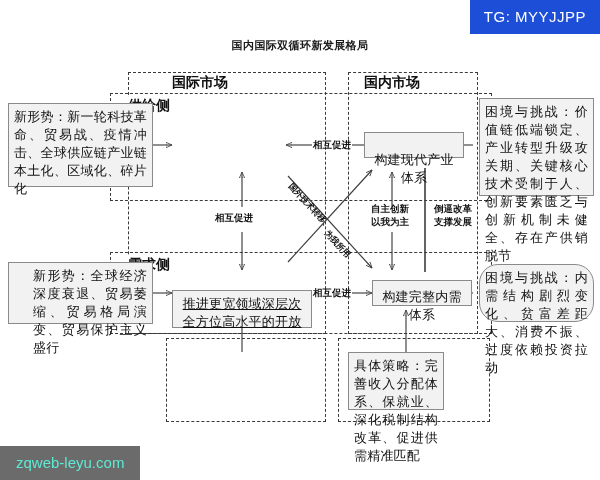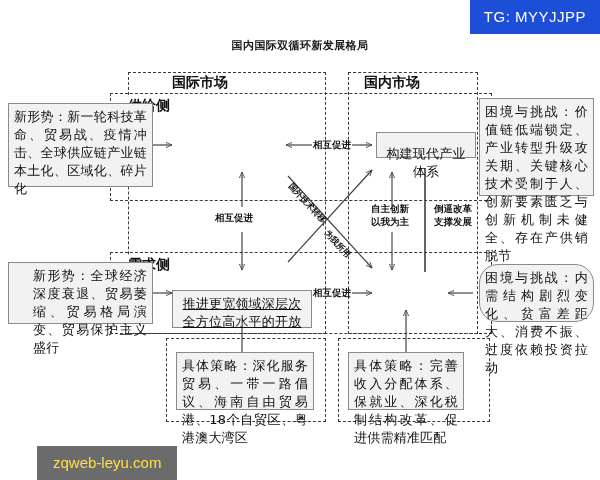--- a/index.html
+++ b/index.html
@@ -15,25 +15,24 @@
   .tg-badge{
     position:absolute;right:0;top:0;
     background:#1d4ed8;color:#ffffff;
     font-size:15px;line-height:1;
     padding:9px 14px 10px 14px;
     letter-spacing:.5px;
     font-family:"Liberation Sans",sans-serif;
   }
   .watermark{
     position:absolute;left:0;bottom:0;
-    background:#6b6b6b;color:#fde047;
+    background:#6b6b6b;color:#5eead4;
     font-size:15px;line-height:1;
     padding:9px 16px 10px 16px;
     font-family:"Liberation Sans",sans-serif;
-    margin-left:37px;
   }
 
   .title{
     position:absolute;
     left:0;right:0;top:38px;
     text-align:center;
     font-size:11px;
     font-weight:bold;
     color:#1a1a1a;
     letter-spacing:.4px;
@@ -151,30 +150,30 @@
     <line x1="406" y1="352" x2="406" y2="310" marker-end="url(#arr)"></line>
   </svg>
 
   <div class="box" style="left:8px;top:103px;width:145px;height:84px;">新形势：新一轮科技革命、贸易战、疫情冲击、全球供应链产业链本土化、区域化、碎片化</div>
 
   <div class="box" style="left:8px;top:262px;width:145px;height:62px;padding-left:24px;">新形势：全球经济深度衰退、贸易萎缩、贸易格局演变、贸易保护主义盛行</div>
 
 
   <div class="box center" style="left:172px;top:290px;width:140px;height:38px;text-decoration:underline;">推进更宽领域深层次全方位高水平的开放</div>
 
-  <div class="box center" style="left:376px;top:132px;width:100px;height:26px;padding-top:12px;">构建现代产业体系</div>
+  <div class="box center" style="left:364px;top:132px;width:100px;height:26px;padding-top:18px;">构建现代产业体系</div>
 
+  <div class="box center" style="left:372px;top:280px;width:100px;height:26px;padding-top:7px;">构建完整内需体系</div>
 
   <div class="box" style="left:479px;top:98px;width:115px;height:98px;">困境与挑战：价值链低端锁定、产业转型升级攻关期、关键核心技术受制于人、创新要素匮乏与创新机制未健全、存在产供销脱节</div>
 
   <div class="box" style="left:479px;top:264px;width:115px;height:58px;border-radius:19px;">困境与挑战：内需结构剧烈变化、贫富差距大、消费不振、过度依赖投资拉动</div>
 
-  <div class="box" style="left:176px;top:352px;width:138px;height:58px;">具体策略：深化服务贸易、一带一路倡议、海南自由贸易港、18个自贸区、粤港澳大湾区</div>
 
-  <div class="box" style="left:348px;top:352px;width:116px;height:58px;">具体策略：完善收入分配体系、保就业、深化税制结构改革、促进供需精准匹配</div>
+  <div class="box" style="left:348px;top:352px;width:96px;height:58px;">具体策略：完善收入分配体系、保就业、深化税制结构改革、促进供需精准匹配</div>
 
   <div class="plain-label" style="left:313px;top:139px;">相互促进</div>
 
   <div class="plain-label" style="left:215px;top:212px;">相互促进</div>
 
   <div class="plain-label" style="left:313px;top:287px;">相互促进</div>
 
   <div class="plain-label multi" style="left:367px;top:203px;width:42px;">自主创新
 以我为主</div>
 

